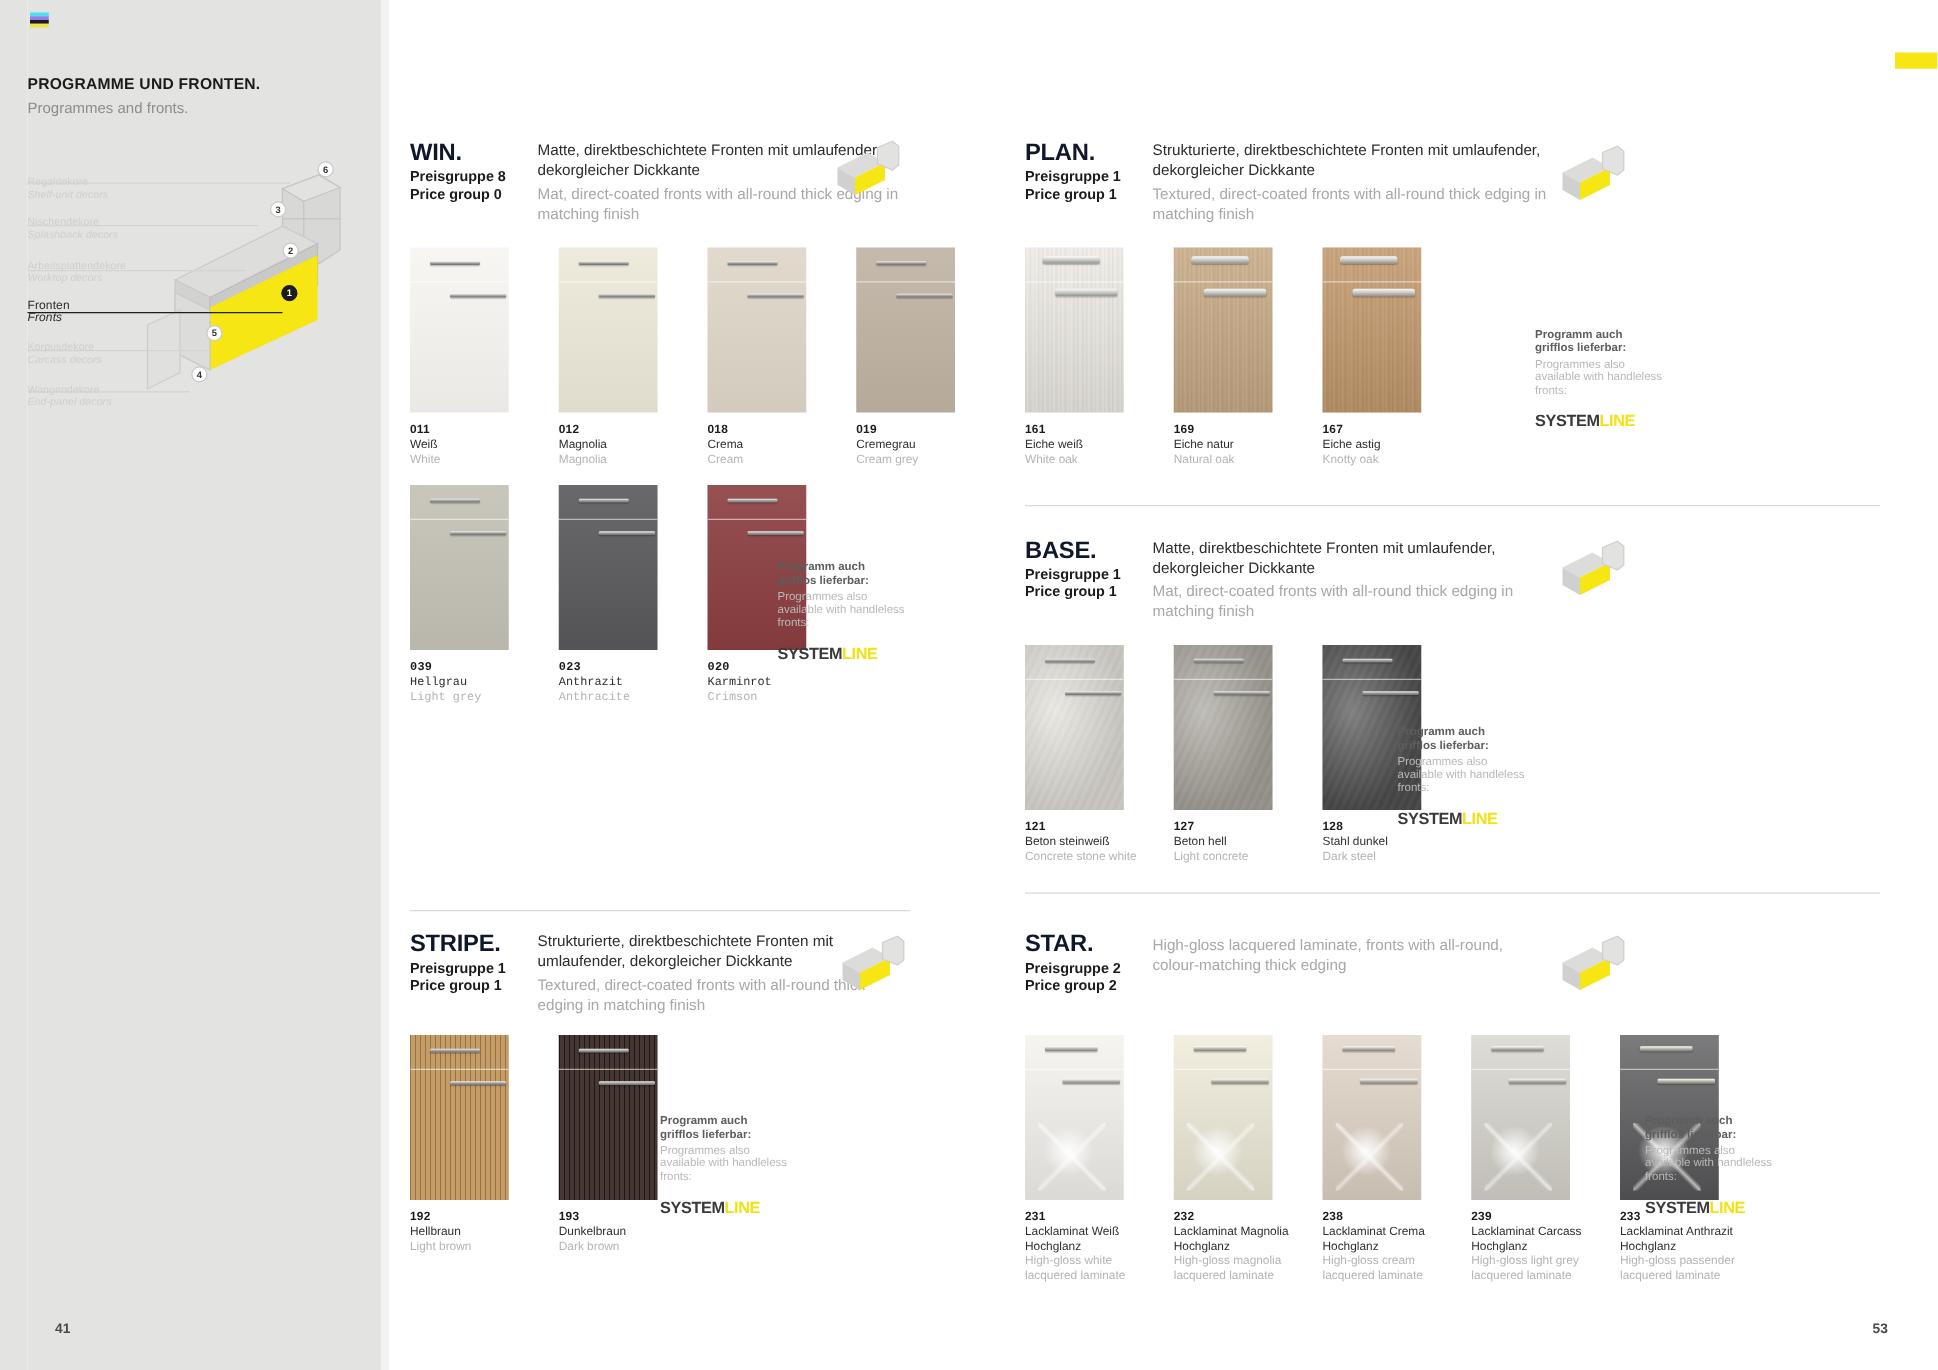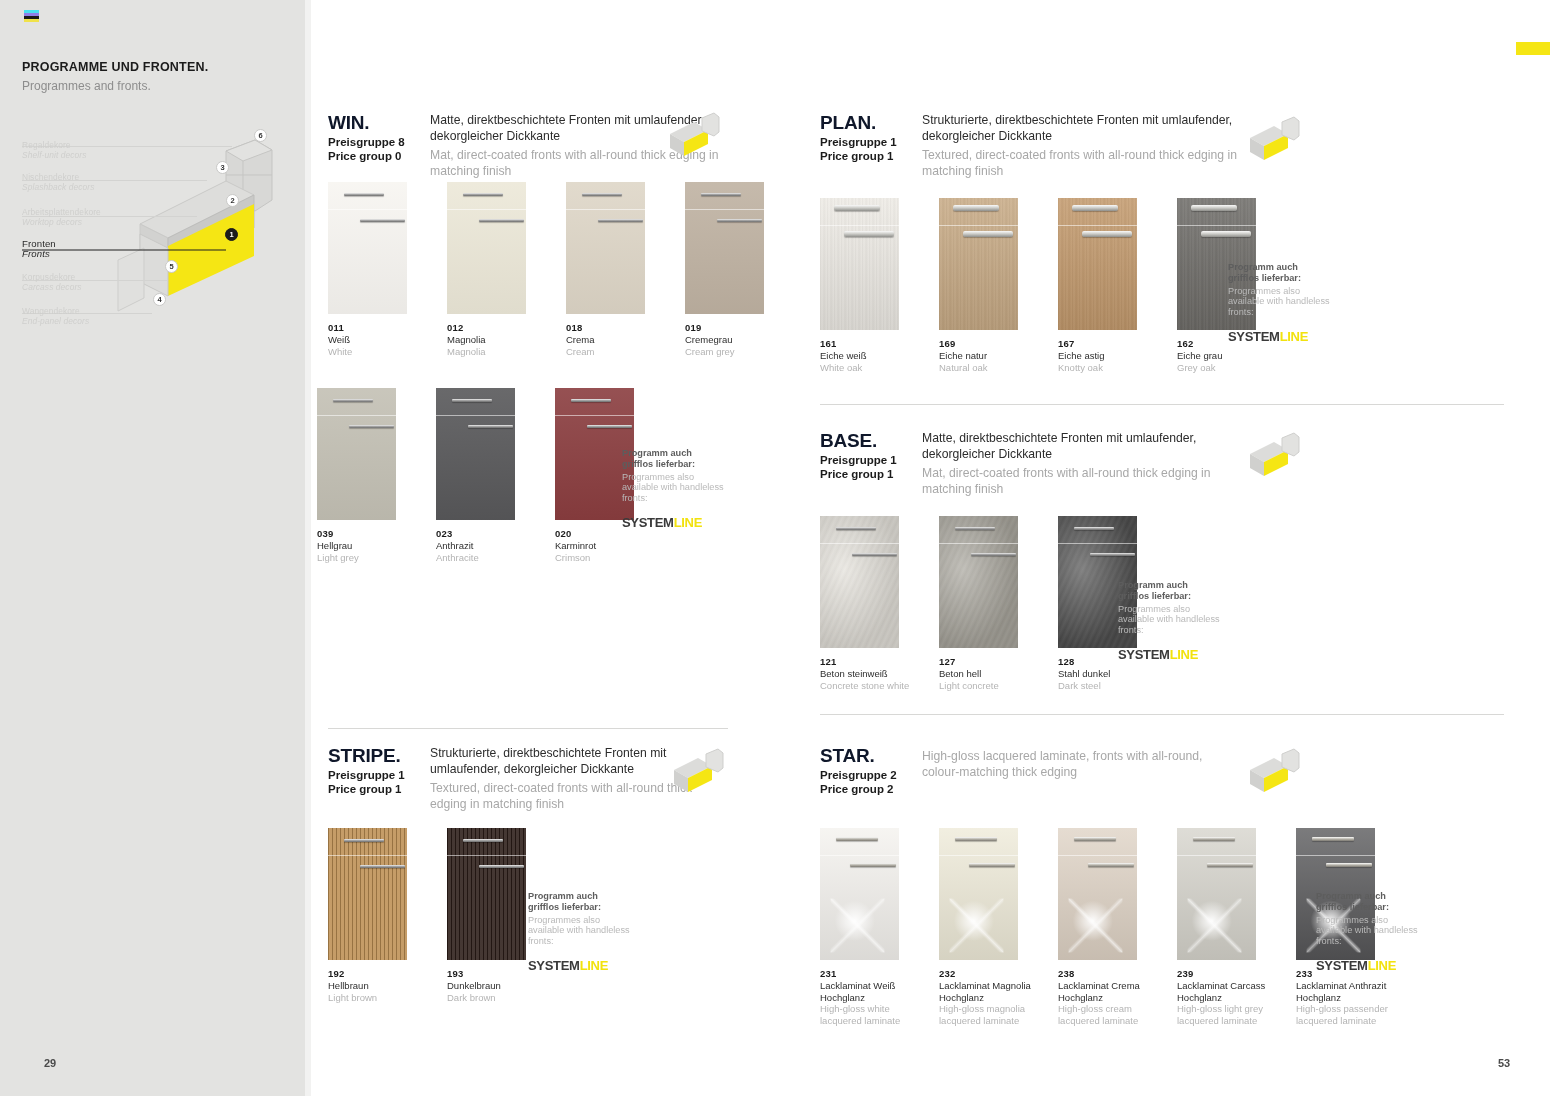--- a/index.html
+++ b/index.html
@@ -198,21 +198,21 @@
 
   <div class="d-num" style="left:254px; top:1px;">6</div>
   <div class="d-num" style="left:216px; top:33px;">3</div>
   <div class="d-num" style="left:226px; top:66px;">2</div>
   <div class="d-num filled" style="left:225px; top:100px;">1</div>
   <div class="d-num" style="left:165px; top:132px;">5</div>
   <div class="d-num" style="left:153px; top:165px;">4</div>
 </div>
 
 <div class="yellow-tab"></div>
-<div class="pagenum-l">29</div>
+<div class="pagenum-l">41</div>
 <div class="pagenum-r">53</div>
 
 <div class="section" style="left:328px; top:112px; width:400px;">
   <div class="sec-head">
     <div class="left">
       <div class="sec-name">WIN.</div>
       <div class="sec-pg">Preisgruppe 8</div>
       <div class="sec-pg" style="margin-top:0">Price group 0</div>
     </div>
     <div class="mid" style="padding-left:7px;">
@@ -223,21 +223,21 @@
 </div>
 <div class="icon3d" style="position:absolute;left:668px;top:112px;">
   <svg width="52" height="48">
       <polygon points="2,22 26,10 40,18 16,30" fill="#dcdcda"></polygon>
       <polygon points="2,22 16,30 16,44 2,36" fill="#d0d0ce"></polygon>
       <polygon points="16,30 40,18 40,32 16,44" fill="#f5e614"></polygon>
       <polygon points="34,6 46,1 51,5 51,20 46,24 34,19" fill="#e2e2e0" stroke="#cfcfcd"></polygon>
     </svg>
 </div>
 
-<div style="position:absolute;left:328px;top:182px;">
+<div style="position:absolute;left:328px;top:198px;">
   <div class="row" id="win-r1">
       <div class="sw-cell">
         <div class="sw" style="background: linear-gradient(rgba(255, 255, 255, 0.1), rgba(0, 0, 0, 0.05)), rgb(247, 245, 241);">
           <div class="drawer-line"></div>
           <div class="handle top"></div>
           <div class="handle bot"></div>
         </div>
         <div class="sw-code">011</div>
         <div class="sw-de">Weiß</div>
         <div class="sw-en">White</div>
@@ -267,21 +267,21 @@
           <div class="drawer-line"></div>
           <div class="handle top"></div>
           <div class="handle bot"></div>
         </div>
         <div class="sw-code">019</div>
         <div class="sw-de">Cremegrau</div>
         <div class="sw-en">Cream grey</div>
       </div>
     </div>
 </div>
-<div style="position:absolute;left:317px;top:388px;">
+<div style="position:absolute;left:328px;top:388px;font-family:Liberation Mono, monospace;">
   <div class="row" id="win-r2">
       <div class="sw-cell">
         <div class="sw" style="background: linear-gradient(rgba(255, 255, 255, 0.1), rgba(0, 0, 0, 0.05)), rgb(195, 192, 180);">
           <div class="drawer-line"></div>
           <div class="handle top"></div>
           <div class="handle bot"></div>
         </div>
         <div class="sw-code">039</div>
         <div class="sw-de">Hellgrau</div>
         <div class="sw-en">Light grey</div>
@@ -360,30 +360,20 @@
       <div class="sw-cell">
         <div class="sw wood" style="background: repeating-linear-gradient(90deg, rgba(0, 0, 0, 0.05) 0px, rgba(255, 255, 255, 0.06) 2px, rgba(0, 0, 0, 0.04) 4px, rgba(255, 255, 255, 0.05) 7px), linear-gradient(rgba(255, 255, 255, 0.12), rgba(0, 0, 0, 0.1)), rgb(196, 154, 108);">
           <div class="drawer-line"></div>
           <div class="handle top"></div>
           <div class="handle bot"></div>
         </div>
         <div class="sw-code">167</div>
         <div class="sw-de">Eiche astig</div>
         <div class="sw-en">Knotty oak</div>
       </div>
-      <div class="sw-cell">
-        <div class="sw wood" style="background: repeating-linear-gradient(90deg, rgba(0, 0, 0, 0.05) 0px, rgba(255, 255, 255, 0.06) 2px, rgba(0, 0, 0, 0.04) 4px, rgba(255, 255, 255, 0.05) 7px), linear-gradient(rgba(255, 255, 255, 0.12), rgba(0, 0, 0, 0.1)), rgb(110, 108, 104);">
-          <div class="drawer-line"></div>
-          <div class="handle top"></div>
-          <div class="handle bot"></div>
-        </div>
-        <div class="sw-code">162</div>
-        <div class="sw-de">Eiche grau</div>
-        <div class="sw-en">Grey oak</div>
-      </div>
     </div>
 </div>
 <div class="note" style="position:absolute;left:1228px;top:262px;">
   <div class="note-de"><span>Programm auch</span><br><span>grifflos lieferbar:</span></div>
   <div class="note-en">Programmes also available with handleless fronts:</div>
   <div class="sysline"><span class="s1">SYSTEM</span><span class="s2">LINE</span></div>
 </div>
 
 <div class="hr" style="left:820px; top:404px; width:684px;"></div>
 

